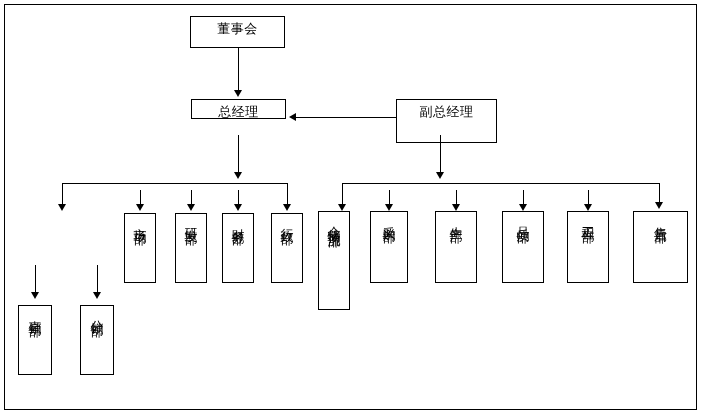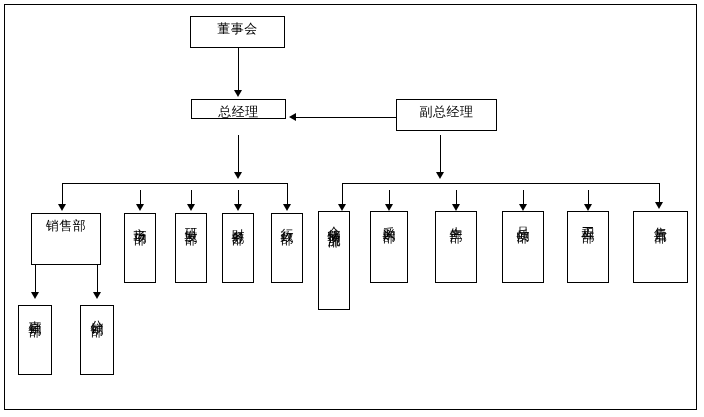--- a/index.html
+++ b/index.html
@@ -90,21 +90,21 @@
     <span class="label">董事会</span>
   </div>
 
   <div class="vline" style="left:238px; top:48px; height:44px;"></div>
   <div class="arrow-down" style="left:234px; top:90px;"></div>
 
   <div class="node horiz" style="left:191px; top:99px; width:95px; height:20px;">
     <span class="label">总经理</span>
   </div>
 
-  <div class="node horiz" style="left:396px; top:99px; width:101px; height:32px;">
+  <div class="node horiz" style="left:396px; top:99px; width:101px; height:44px;">
     <span class="label">副总经理</span>
   </div>
 
   <div class="hline" style="left:296px; top:117px; width:100px;"></div>
   <div class="arrow-left" style="left:289px; top:113px;"></div>
 
   <div class="vline" style="left:238px; top:135px; height:40px;"></div>
   <div class="arrow-down" style="left:234px; top:172px;"></div>
   <div class="hline" style="left:62px; top:183px; width:226px;"></div>
 
@@ -138,23 +138,20 @@
 
   <div class="vline" style="left:523px; top:190px; height:16px;"></div>
   <div class="arrow-down" style="left:519px; top:204px;"></div>
 
   <div class="vline" style="left:588px; top:190px; height:16px;"></div>
   <div class="arrow-down" style="left:584px; top:204px;"></div>
 
   <div class="vline" style="left:659px; top:183px; height:21px;"></div>
   <div class="arrow-down" style="left:655px; top:202px;"></div>
 
-  <div class="node horiz" style="left:31px; top:213px; width:70px; height:52px;">
-    <span class="label">销售部</span>
-  </div>
 
   <div class="node vert" style="left:124px; top:213px; width:32px; height:70px;">
     <span class="label">市场部</span>
   </div>
 
   <div class="node vert" style="left:175px; top:213px; width:32px; height:70px;">
     <span class="label">研发部</span>
   </div>
 
   <div class="node vert" style="left:222px; top:213px; width:32px; height:70px;">

